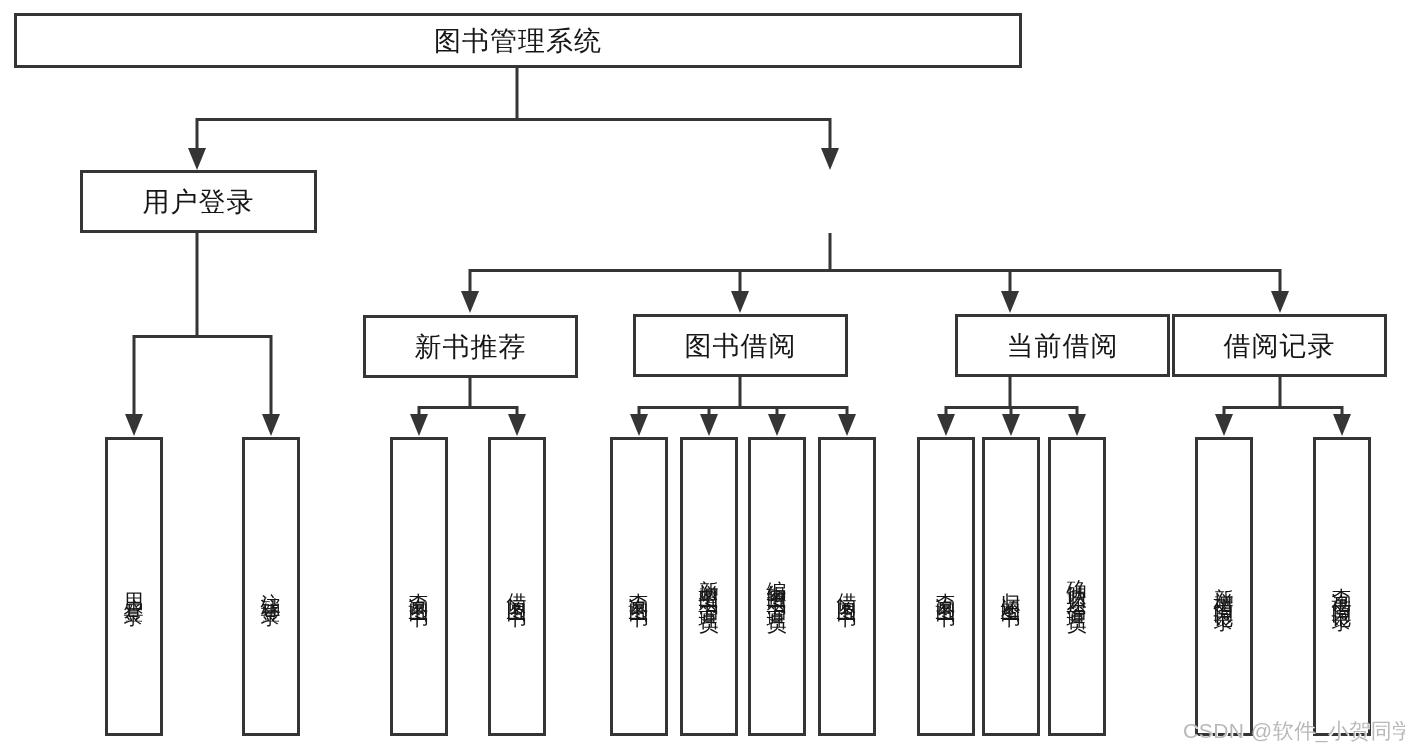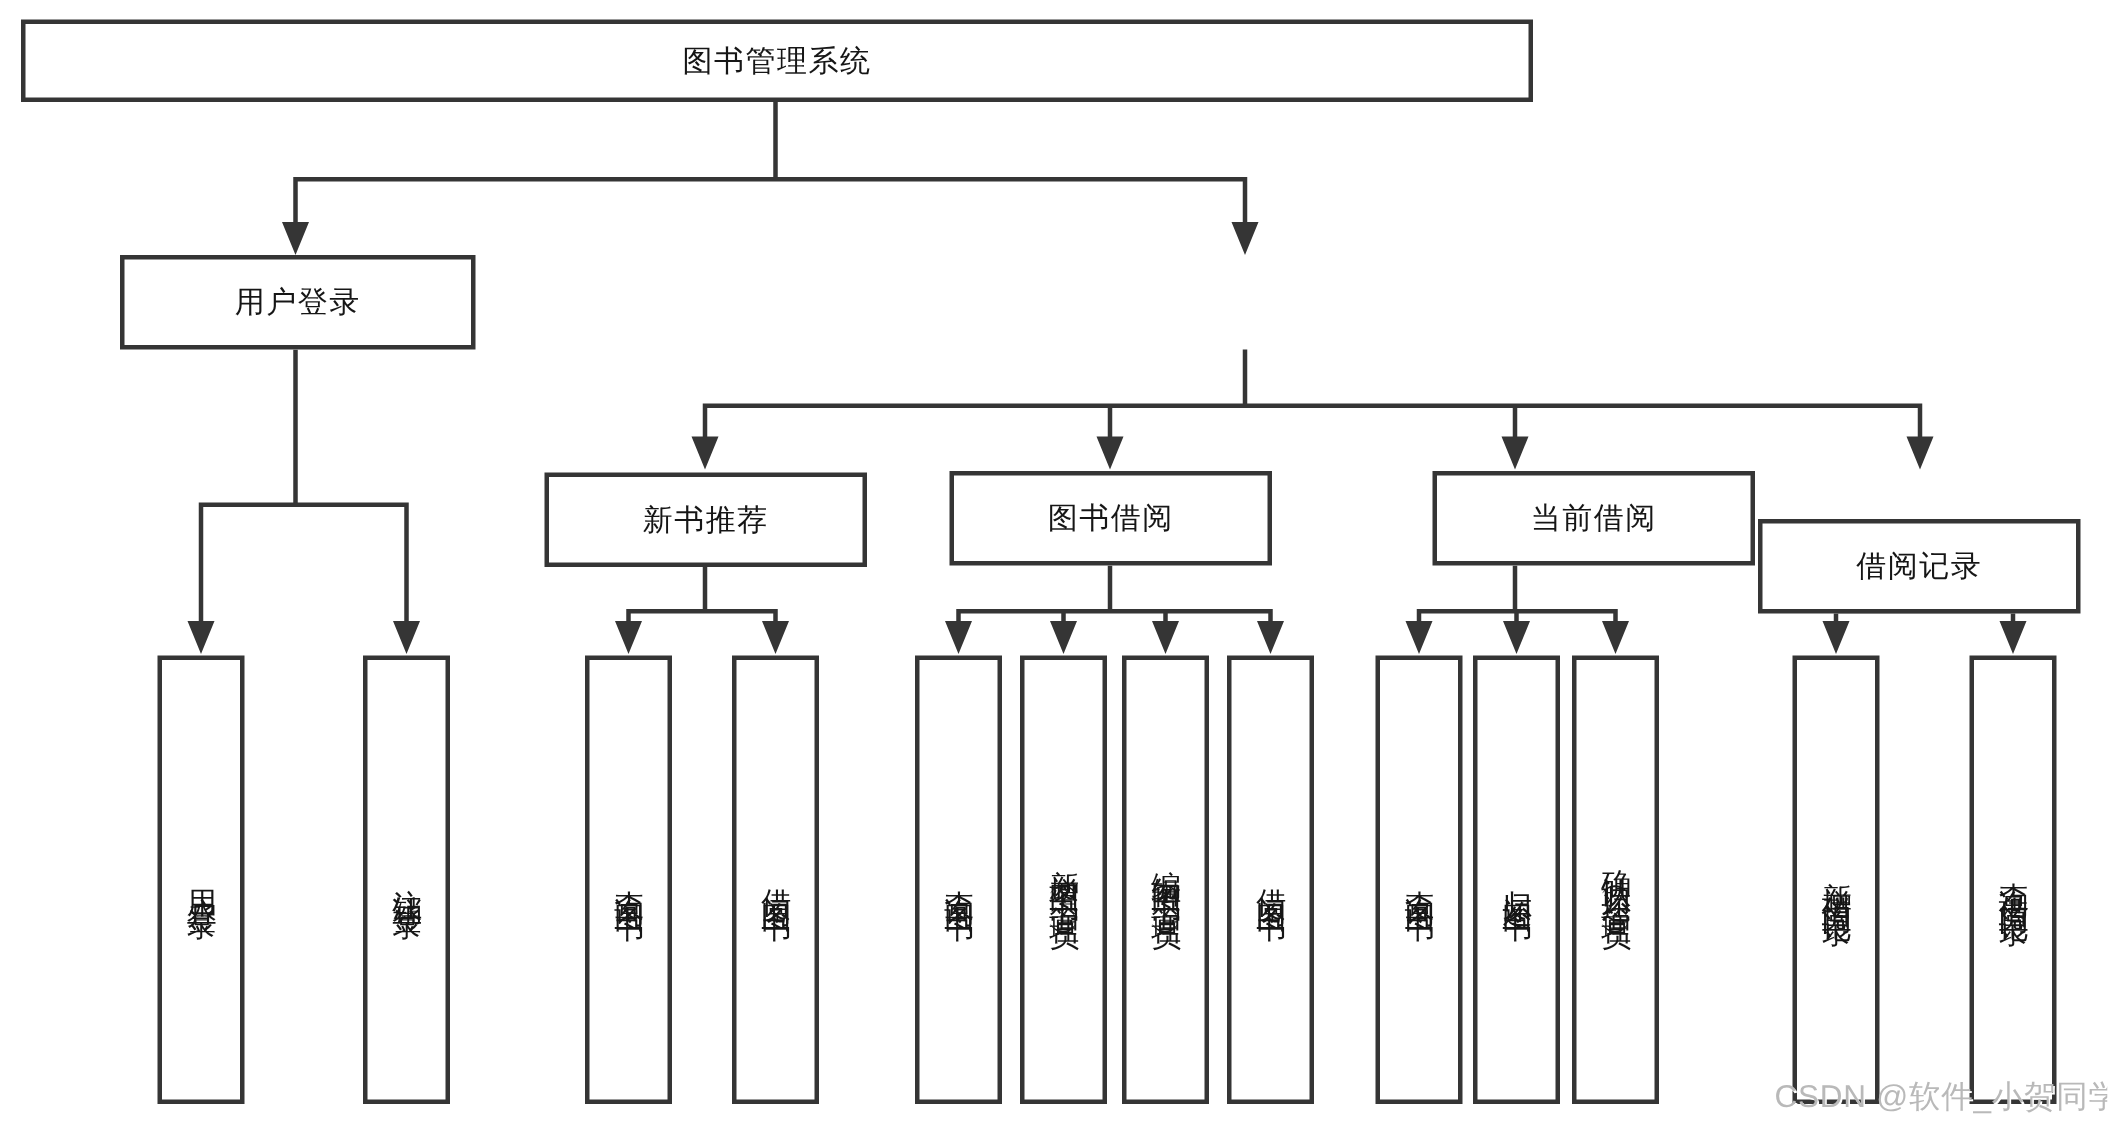--- a/index.html
+++ b/index.html
@@ -9,34 +9,34 @@
     position:relative; width:1405px; height:747px; background:#ffffff;
     overflow:hidden;
   }
   .connector-layer { position:absolute; left:0; top:0; width:1405px; height:747px; }
   .box {
     position:absolute; box-sizing:border-box; background:#ffffff;
     border:3px solid var(--line); color:var(--ink);
     display:flex; align-items:center; justify-content:center;
     text-align:center;
   }
-  .h-box { font-size:20px; letter-spacing:1px; }
+  .h-box { font-size:27px; letter-spacing:1px; }
   .v-box {
     writing-mode:vertical-rl; text-orientation:mixed;
     font-size:20px; letter-spacing:5px; line-height:1;
     width:58px; top:437px; height:299px;
   }
   
   .pos-root        { left:14px;  top:13px;  width:1008px; height:55px; }
   .pos-user-login  { left:80px;  top:170px; width:237px;  height:63px; }
   .pos-book-mgmt   { left:712px; top:170px; width:237px;  height:63px; }
   .pos-new-books   { left:363px; top:315px; width:215px;  height:63px; }
   .pos-book-borrow { left:633px; top:314px; width:215px;  height:63px; }
   .pos-current     { left:955px; top:314px; width:215px;  height:63px; }
-  .pos-records     { left:1172px;top:314px; width:215px;  height:63px;margin-top:32px; }
+  .pos-records     { left:1172px;top:314px; width:215px;  height:63px; }
   
   .pos-l-user-login   { left:105px; }
   .pos-l-logout       { left:242px; }
   .pos-l-nb-query     { left:390px; }
   .pos-l-nb-borrow    { left:488px; }
   .pos-l-bb-query     { left:610px; }
   .pos-l-bb-add       { left:680px; }
   .pos-l-bb-edit      { left:748px; }
   .pos-l-bb-borrow    { left:818px; }
   .pos-l-cur-query    { left:917px; }

